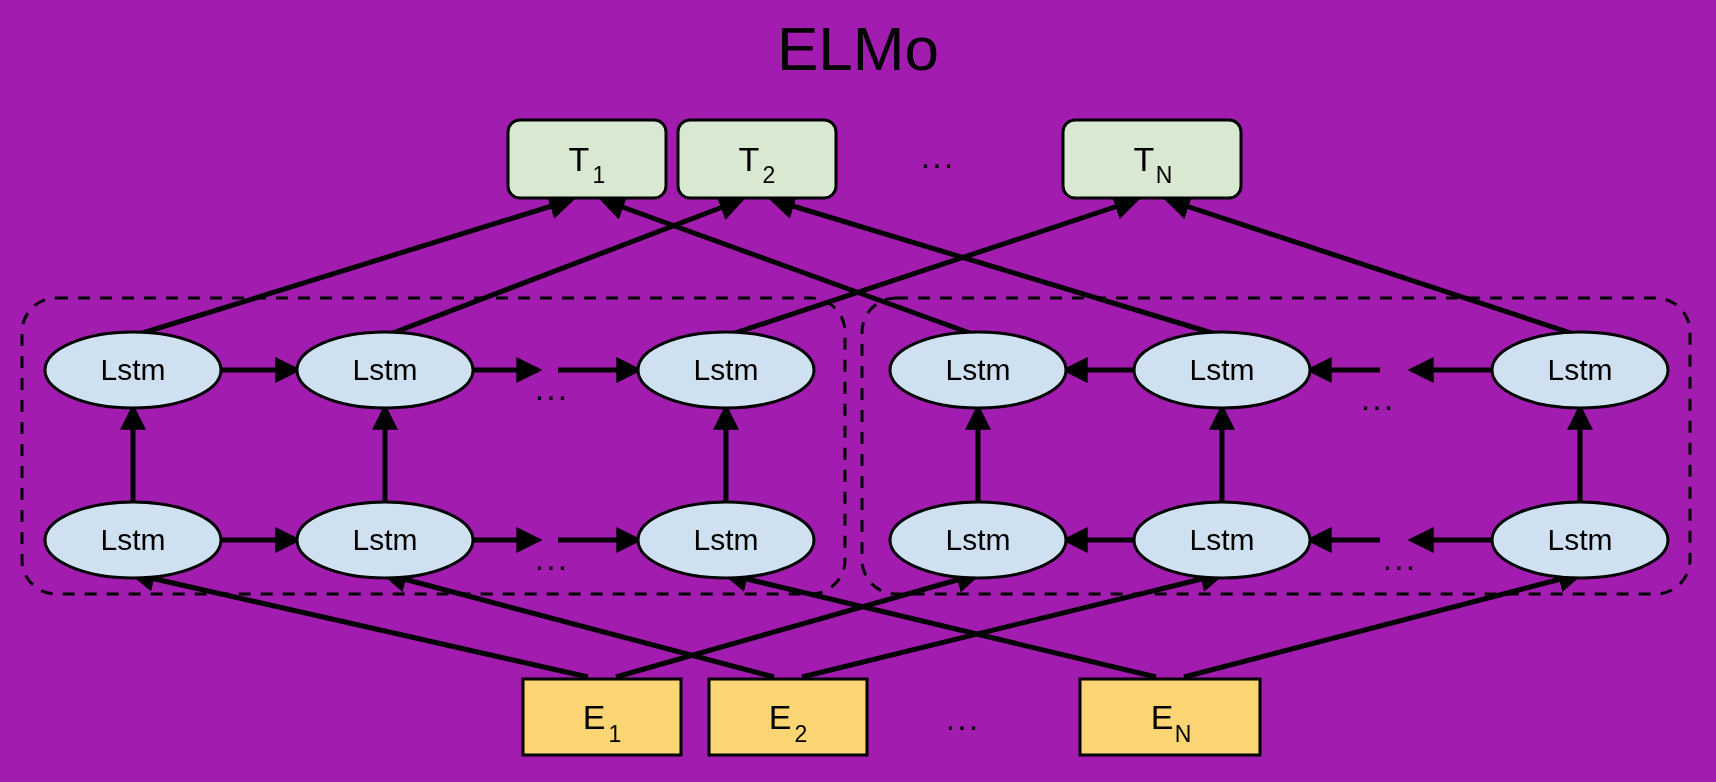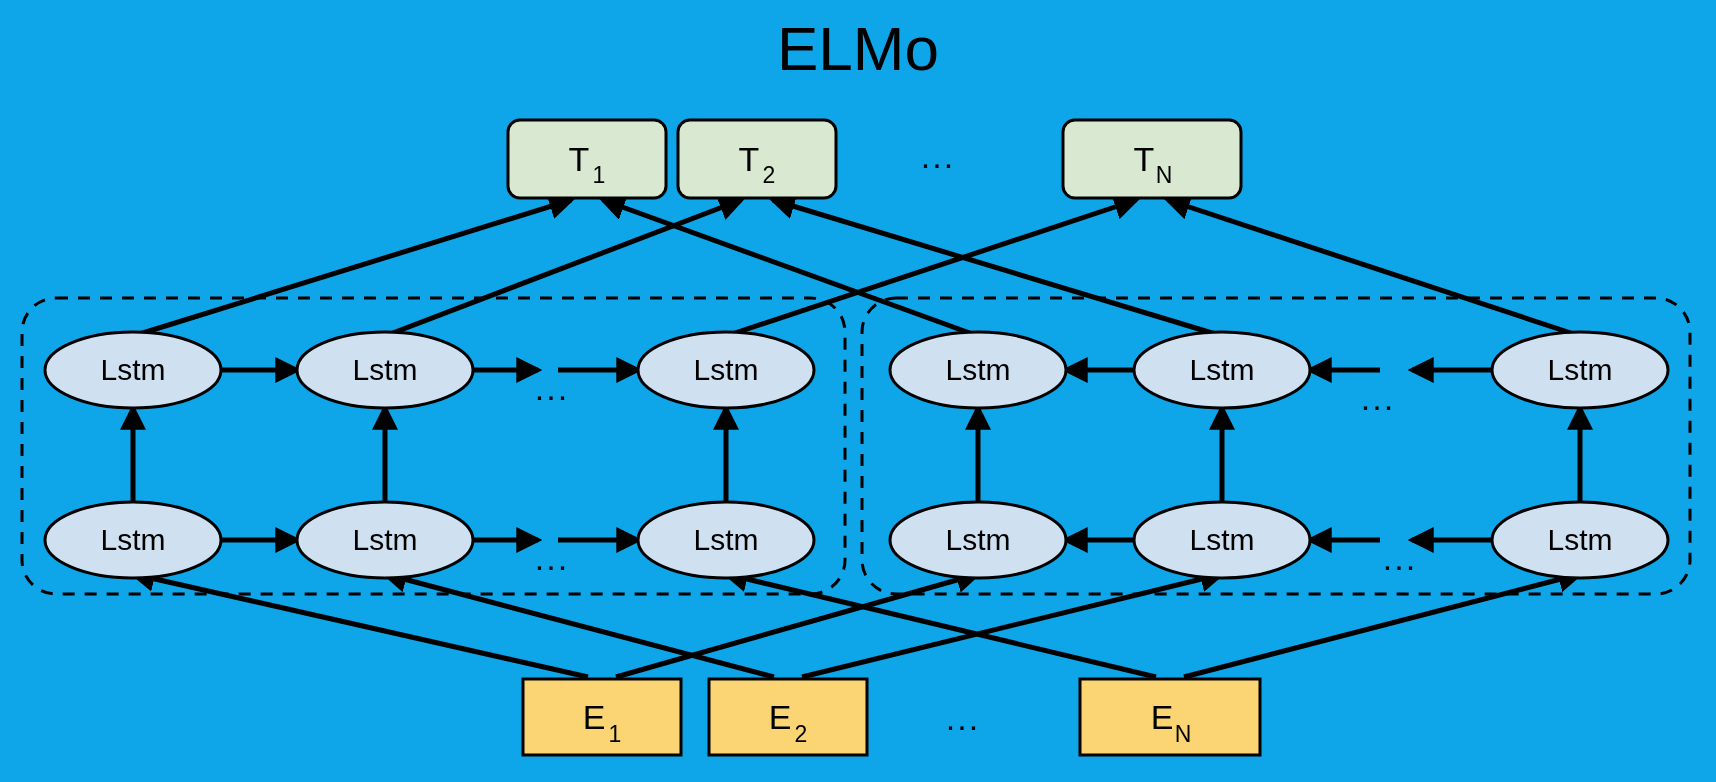--- a/index.html
+++ b/index.html
@@ -7,21 +7,21 @@
     padding: 0;
     background: #ffffff;
   }
   body {
     font-family: "Liberation Sans", sans-serif;
   }
   #diagram-root {
     position: relative;
     width: 1716px;
     height: 782px;
-    background: #0ea5e9;
+    background: #a21caf;
     overflow: hidden;
   }
   svg#elmo-svg {
     display: block;
     width: 1716px;
     height: 782px;
   }
   .title-text {
     font-family: "Liberation Sans", sans-serif;
     font-size: 62px;

